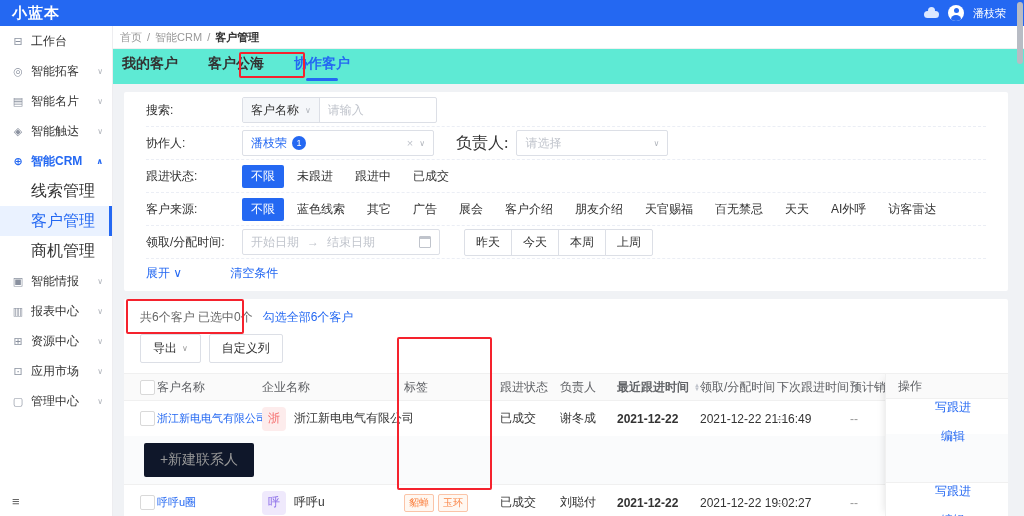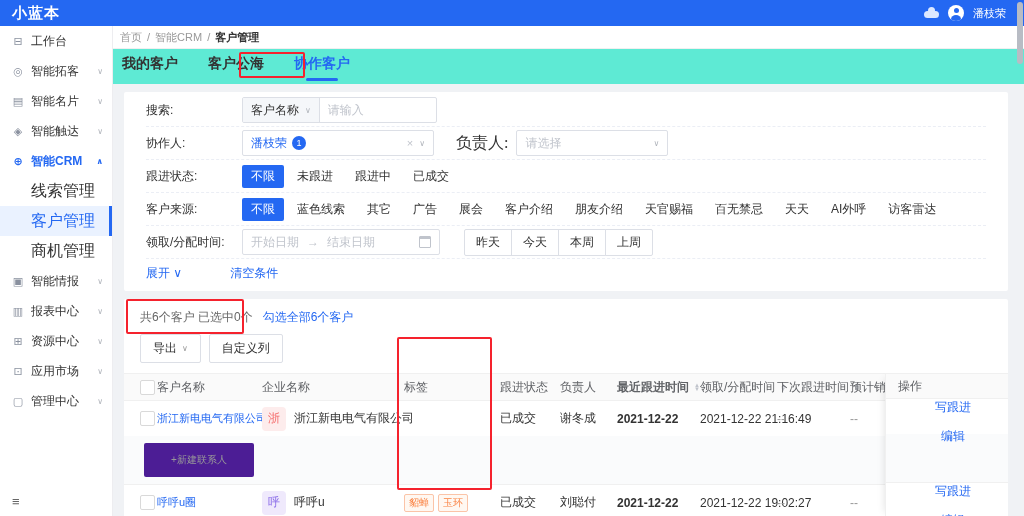--- a/index.html
+++ b/index.html
@@ -94,21 +94,21 @@
   .sort span{font-size:6px;line-height:4px;color:#c0c4cc;}
   .link{color:#2468F2;cursor:pointer;white-space:nowrap;}
   .name-link{font-size:11px;}
   .avatar{width:24px;height:24px;border-radius:4px;display:inline-flex;align-items:center;justify-content:center;font-size:12px;margin-right:8px;flex:none;}
   .av-red{background:#fdecec;color:#f56c6c;}
   .av-purple{background:#efe9fc;color:#8a6ce8;}
   .dash{color:#999;}
   .tagchip{font-size:10px;color:#fa8445;border:1px solid #fbc4a8;background:#fff8f2;border-radius:2px;padding:1px 4px;margin-right:4px;white-space:nowrap;}
   .t-sub{background:#fafbfc;border-bottom:1px solid #f0f0f0;display:flex;align-items:center;}
   .sub1{height:48px;}
-  .add-card{margin-left:20px;width:110px;height:34px;background:#4c1d95;border-radius:2px;display:flex;align-items:center;justify-content:center;font-size:10px;color:#999;cursor:pointer;}
+  .add-card{margin-left:20px;width:110px;height:34px;background:#0f172a;border-radius:2px;display:flex;align-items:center;justify-content:center;font-size:14px;color:#999;cursor:pointer;}
 
   .fixed-col{position:absolute;right:0;top:0;width:122px;background:#fff;border-left:1px solid #f0f0f0;box-shadow:-6px 0 8px -6px rgba(0,0,0,.12);}
   .fc-header{height:26px;background:#fafafa;border-top:1px solid #f0f0f0;border-bottom:1px solid #f0f0f0;display:flex;align-items:center;padding-left:12px;font-size:12px;color:#606266;box-sizing:border-box;}
   .fc-row{height:35px;display:flex;align-items:center;gap:12px;padding-left:12px;font-size:12px;background:#fff;flex-direction:column;}
   .fc-sub{background:#fafbfc;border-bottom:1px solid #f0f0f0;}
   .fc-sub1{height:48px;}
 
   
   .anno{position:absolute;border:2px solid #F5222D;border-radius:2px;z-index:50;pointer-events:none;}
   .anno-tab{left:239px;top:52px;width:62px;height:22px;}

